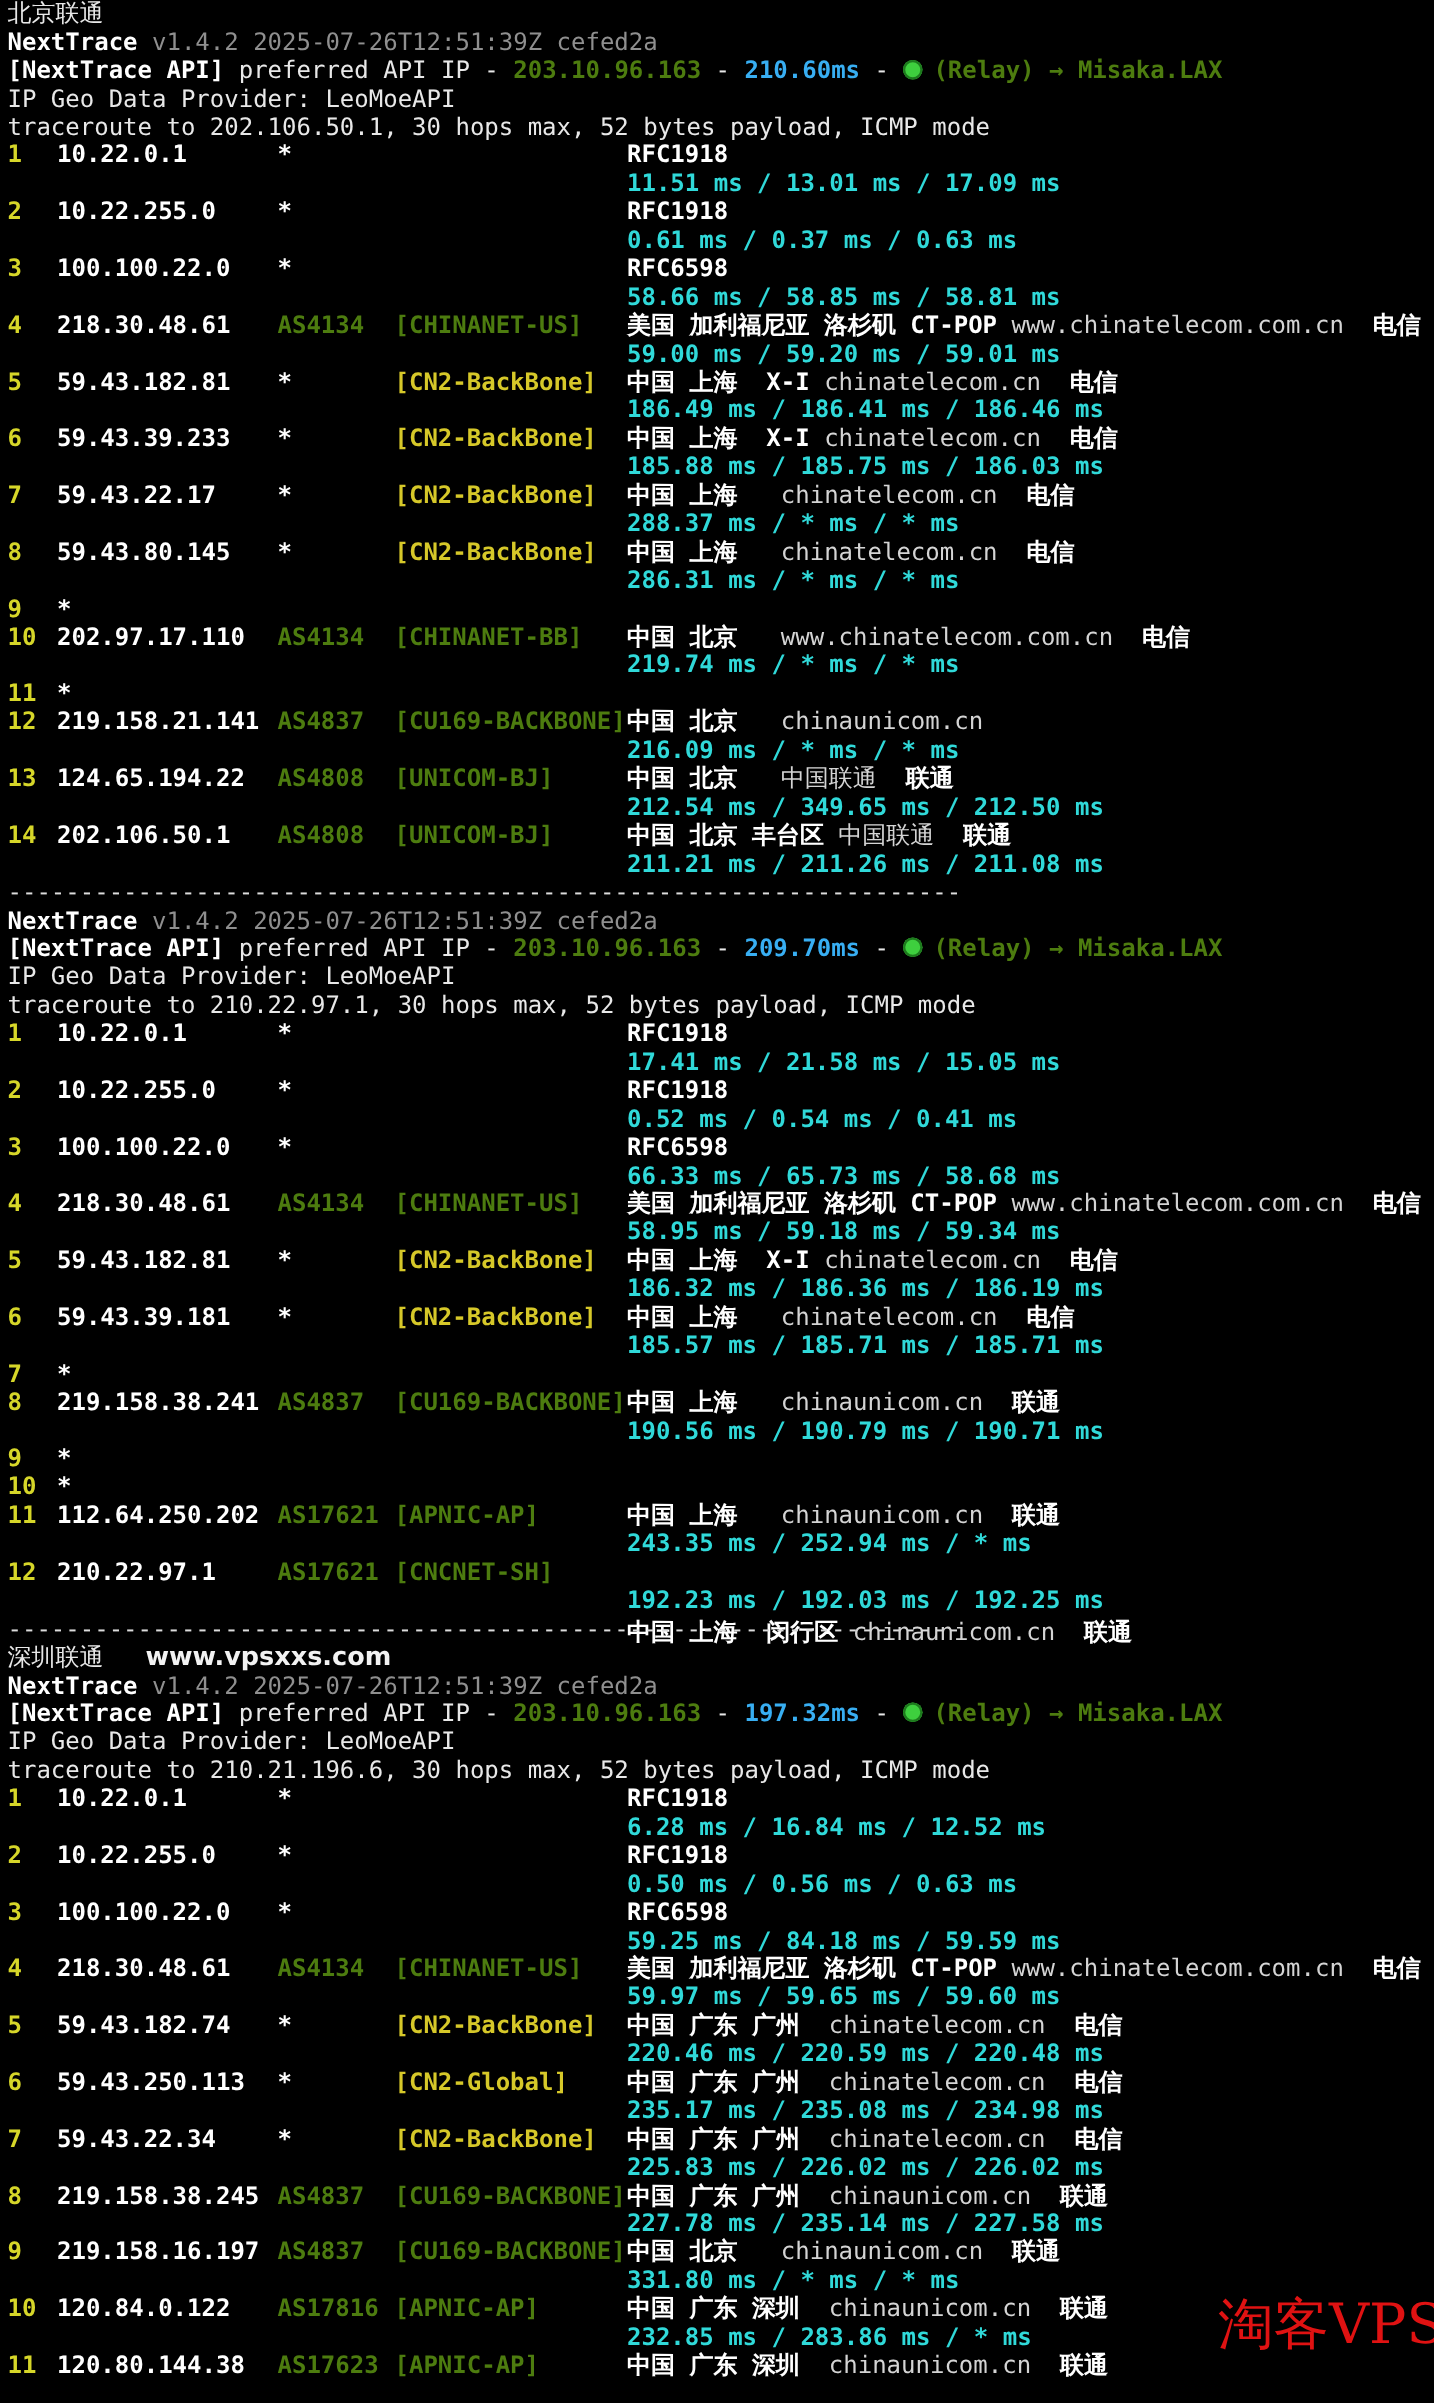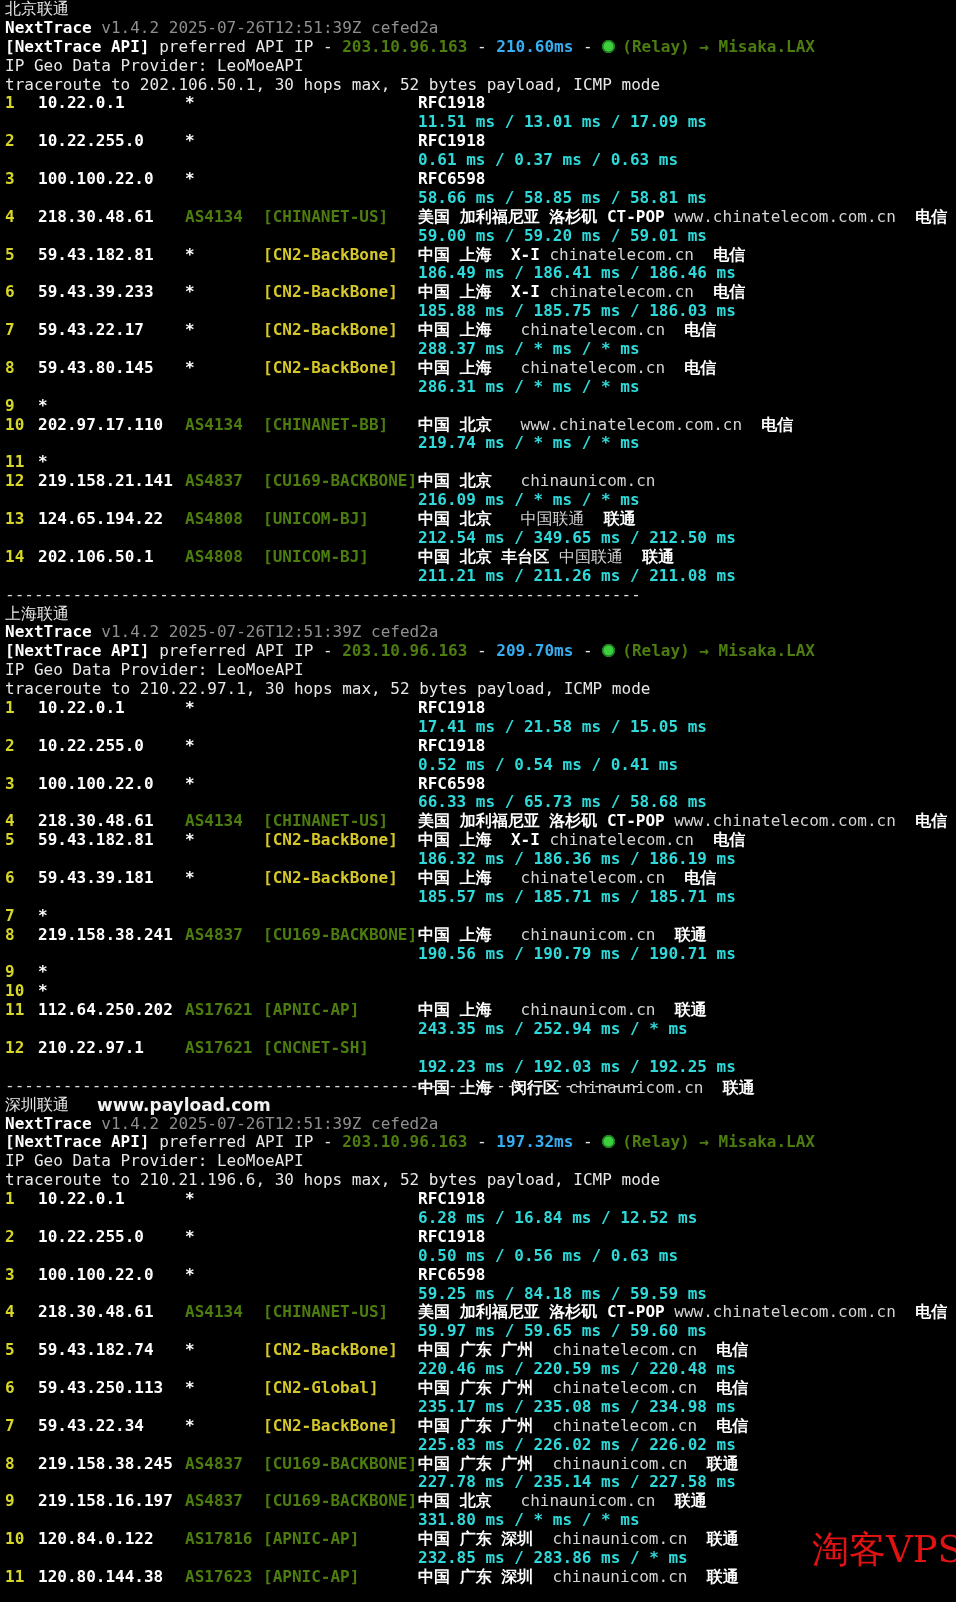--- a/index.html
+++ b/index.html
@@ -67,47 +67,47 @@
       <div class="ln"><span class="y abs" style="left: 5px;">10</span><span class="wb abs" style="left: 38px;">202.97.17.110</span><span class="gb abs" style="left: 185px;">AS4134</span><span class="gb abs" style="left: 263px;">[CHINANET-BB]</span><span class="abs" style="left: 418px;"><span class="wb">中国 北京   </span><span class="dm">www.chinatelecom.com.cn</span><span class="wb">  电信</span></span></div>
       <div class="ln"><span class="cy abs" style="left: 418px;">219.74 ms / * ms / * ms</span></div>
       <div class="ln"><span class="y abs" style="left: 5px;">11</span><span class="wb abs" style="left: 38px;">*</span></div>
       <div class="ln"><span class="y abs" style="left: 5px;">12</span><span class="wb abs" style="left: 38px;">219.158.21.141</span><span class="gb abs" style="left: 185px;">AS4837</span><span class="gb abs" style="left: 263px;">[CU169-BACKBONE]</span><span class="abs" style="left: 418px;"><span class="wb">中国 北京   </span><span class="dm">chinaunicom.cn</span></span></div>
       <div class="ln"><span class="cy abs" style="left: 418px;">216.09 ms / * ms / * ms</span></div>
       <div class="ln"><span class="y abs" style="left: 5px;">13</span><span class="wb abs" style="left: 38px;">124.65.194.22</span><span class="gb abs" style="left: 185px;">AS4808</span><span class="gb abs" style="left: 263px;">[UNICOM-BJ]</span><span class="abs" style="left: 418px;"><span class="wb">中国 北京   </span><span class="dm">中国联通</span><span class="wb">  联通</span></span></div>
       <div class="ln"><span class="cy abs" style="left: 418px;">212.54 ms / 349.65 ms / 212.50 ms</span></div>
       <div class="ln"><span class="y abs" style="left: 5px;">14</span><span class="wb abs" style="left: 38px;">202.106.50.1</span><span class="gb abs" style="left: 185px;">AS4808</span><span class="gb abs" style="left: 263px;">[UNICOM-BJ]</span><span class="abs" style="left: 418px;"><span class="wb">中国 北京 丰台区 </span><span class="dm">中国联通</span><span class="wb">  联通</span></span></div>
       <div class="ln"><span class="cy abs" style="left: 418px;">211.21 ms / 211.26 ms / 211.08 ms</span></div>
       <div class="ln"><span class="sep">------------------------------------------------------------------</span></div>
-      <div class="ln"><span class="w">上海联通</span></div>
       <div class="ln"><span class="wb">NextTrace </span><span class="gray">v1.4.2 2025-07-26T12:51:39Z cefed2a</span></div>
       <div class="ln"><span class="wb">[NextTrace API]</span><span class="w"> preferred API IP - </span><span class="gb">203.10.96.163</span><span class="w"> - </span><span class="bb">209.70ms</span><span class="w"> - </span><span class="globe"></span><span class="gb">(Relay) → Misaka.LAX</span></div>
       <div class="ln"><span class="w">IP Geo Data Provider: LeoMoeAPI</span></div>
       <div class="ln"><span class="w">traceroute to 210.22.97.1, 30 hops max, 52 bytes payload, ICMP mode</span></div>
       <div class="ln"><span class="y abs" style="left: 5px;">1</span><span class="wb abs" style="left: 38px;">10.22.0.1</span><span class="wb abs" style="left: 185px;">*</span><span class="abs" style="left: 418px;"><span class="wb">RFC1918</span></span></div>
       <div class="ln"><span class="cy abs" style="left: 418px;">17.41 ms / 21.58 ms / 15.05 ms</span></div>
       <div class="ln"><span class="y abs" style="left: 5px;">2</span><span class="wb abs" style="left: 38px;">10.22.255.0</span><span class="wb abs" style="left: 185px;">*</span><span class="abs" style="left: 418px;"><span class="wb">RFC1918</span></span></div>
       <div class="ln"><span class="cy abs" style="left: 418px;">0.52 ms / 0.54 ms / 0.41 ms</span></div>
       <div class="ln"><span class="y abs" style="left: 5px;">3</span><span class="wb abs" style="left: 38px;">100.100.22.0</span><span class="wb abs" style="left: 185px;">*</span><span class="abs" style="left: 418px;"><span class="wb">RFC6598</span></span></div>
       <div class="ln"><span class="cy abs" style="left: 418px;">66.33 ms / 65.73 ms / 58.68 ms</span></div>
       <div class="ln"><span class="y abs" style="left: 5px;">4</span><span class="wb abs" style="left: 38px;">218.30.48.61</span><span class="gb abs" style="left: 185px;">AS4134</span><span class="gb abs" style="left: 263px;">[CHINANET-US]</span><span class="abs" style="left: 418px;"><span class="wb">美国 加利福尼亚 洛杉矶 CT-POP </span><span class="dm">www.chinatelecom.com.cn</span><span class="wb">  电信</span></span></div>
+      <div class="ln"><span class="cy abs" style="left: 418px;">58.95 ms / 59.18 ms / 59.34 ms</span></div>
       <div class="ln"><span class="y abs" style="left: 5px;">5</span><span class="wb abs" style="left: 38px;">59.43.182.81</span><span class="wb abs" style="left: 185px;">*</span><span class="yb abs" style="left: 263px;">[CN2-BackBone]</span><span class="abs" style="left: 418px;"><span class="wb">中国 上海  X-I </span><span class="dm">chinatelecom.cn</span><span class="wb">  电信</span></span></div>
       <div class="ln"><span class="cy abs" style="left: 418px;">186.32 ms / 186.36 ms / 186.19 ms</span></div>
       <div class="ln"><span class="y abs" style="left: 5px;">6</span><span class="wb abs" style="left: 38px;">59.43.39.181</span><span class="wb abs" style="left: 185px;">*</span><span class="yb abs" style="left: 263px;">[CN2-BackBone]</span><span class="abs" style="left: 418px;"><span class="wb">中国 上海   </span><span class="dm">chinatelecom.cn</span><span class="wb">  电信</span></span></div>
       <div class="ln"><span class="cy abs" style="left: 418px;">185.57 ms / 185.71 ms / 185.71 ms</span></div>
       <div class="ln"><span class="y abs" style="left: 5px;">7</span><span class="wb abs" style="left: 38px;">*</span></div>
       <div class="ln"><span class="y abs" style="left: 5px;">8</span><span class="wb abs" style="left: 38px;">219.158.38.241</span><span class="gb abs" style="left: 185px;">AS4837</span><span class="gb abs" style="left: 263px;">[CU169-BACKBONE]</span><span class="abs" style="left: 418px;"><span class="wb">中国 上海   </span><span class="dm">chinaunicom.cn</span><span class="wb">  联通</span></span></div>
       <div class="ln"><span class="cy abs" style="left: 418px;">190.56 ms / 190.79 ms / 190.71 ms</span></div>
       <div class="ln"><span class="y abs" style="left: 5px;">9</span><span class="wb abs" style="left: 38px;">*</span></div>
       <div class="ln"><span class="y abs" style="left: 5px;">10</span><span class="wb abs" style="left: 38px;">*</span></div>
       <div class="ln"><span class="y abs" style="left: 5px;">11</span><span class="wb abs" style="left: 38px;">112.64.250.202</span><span class="gb abs" style="left: 185px;">AS17621</span><span class="gb abs" style="left: 263px;">[APNIC-AP]</span><span class="abs" style="left: 418px;"><span class="wb">中国 上海   </span><span class="dm">chinaunicom.cn</span><span class="wb">  联通</span></span></div>
       <div class="ln"><span class="cy abs" style="left: 418px;">243.35 ms / 252.94 ms / * ms</span></div>
       <div class="ln"><span class="y abs" style="left: 5px;">12</span><span class="wb abs" style="left: 38px;">210.22.97.1</span><span class="gb abs" style="left: 185px;">AS17621</span><span class="gb abs" style="left: 263px;">[CNCNET-SH]</span><span class="abs" style="left: 418px; margin-top: 40px;"><span class="wb">中国 上海  闵行区 </span><span class="dm">chinaunicom.cn</span><span class="wb">  联通</span></span></div>
       <div class="ln"><span class="cy abs" style="left: 418px;">192.23 ms / 192.03 ms / 192.25 ms</span></div>
       <div class="ln"><span class="sep">------------------------------------------------------------------</span></div>
-      <div class="ln"><span class="w">深圳联通</span><span class="site">www.payload.com</span></div>
+      <div class="ln"><span class="w">深圳联通</span><span class="site">www.vpsxxs.com</span></div>
       <div class="ln"><span class="wb">NextTrace </span><span class="gray">v1.4.2 2025-07-26T12:51:39Z cefed2a</span></div>
       <div class="ln"><span class="wb">[NextTrace API]</span><span class="w"> preferred API IP - </span><span class="gb">203.10.96.163</span><span class="w"> - </span><span class="bb">197.32ms</span><span class="w"> - </span><span class="globe"></span><span class="gb">(Relay) → Misaka.LAX</span></div>
       <div class="ln"><span class="w">IP Geo Data Provider: LeoMoeAPI</span></div>
       <div class="ln"><span class="w">traceroute to 210.21.196.6, 30 hops max, 52 bytes payload, ICMP mode</span></div>
       <div class="ln"><span class="y abs" style="left: 5px;">1</span><span class="wb abs" style="left: 38px;">10.22.0.1</span><span class="wb abs" style="left: 185px;">*</span><span class="abs" style="left: 418px;"><span class="wb">RFC1918</span></span></div>
       <div class="ln"><span class="cy abs" style="left: 418px;">6.28 ms / 16.84 ms / 12.52 ms</span></div>
       <div class="ln"><span class="y abs" style="left: 5px;">2</span><span class="wb abs" style="left: 38px;">10.22.255.0</span><span class="wb abs" style="left: 185px;">*</span><span class="abs" style="left: 418px;"><span class="wb">RFC1918</span></span></div>
       <div class="ln"><span class="cy abs" style="left: 418px;">0.50 ms / 0.56 ms / 0.63 ms</span></div>
       <div class="ln"><span class="y abs" style="left: 5px;">3</span><span class="wb abs" style="left: 38px;">100.100.22.0</span><span class="wb abs" style="left: 185px;">*</span><span class="abs" style="left: 418px;"><span class="wb">RFC6598</span></span></div>
       <div class="ln"><span class="cy abs" style="left: 418px;">59.25 ms / 84.18 ms / 59.59 ms</span></div>

